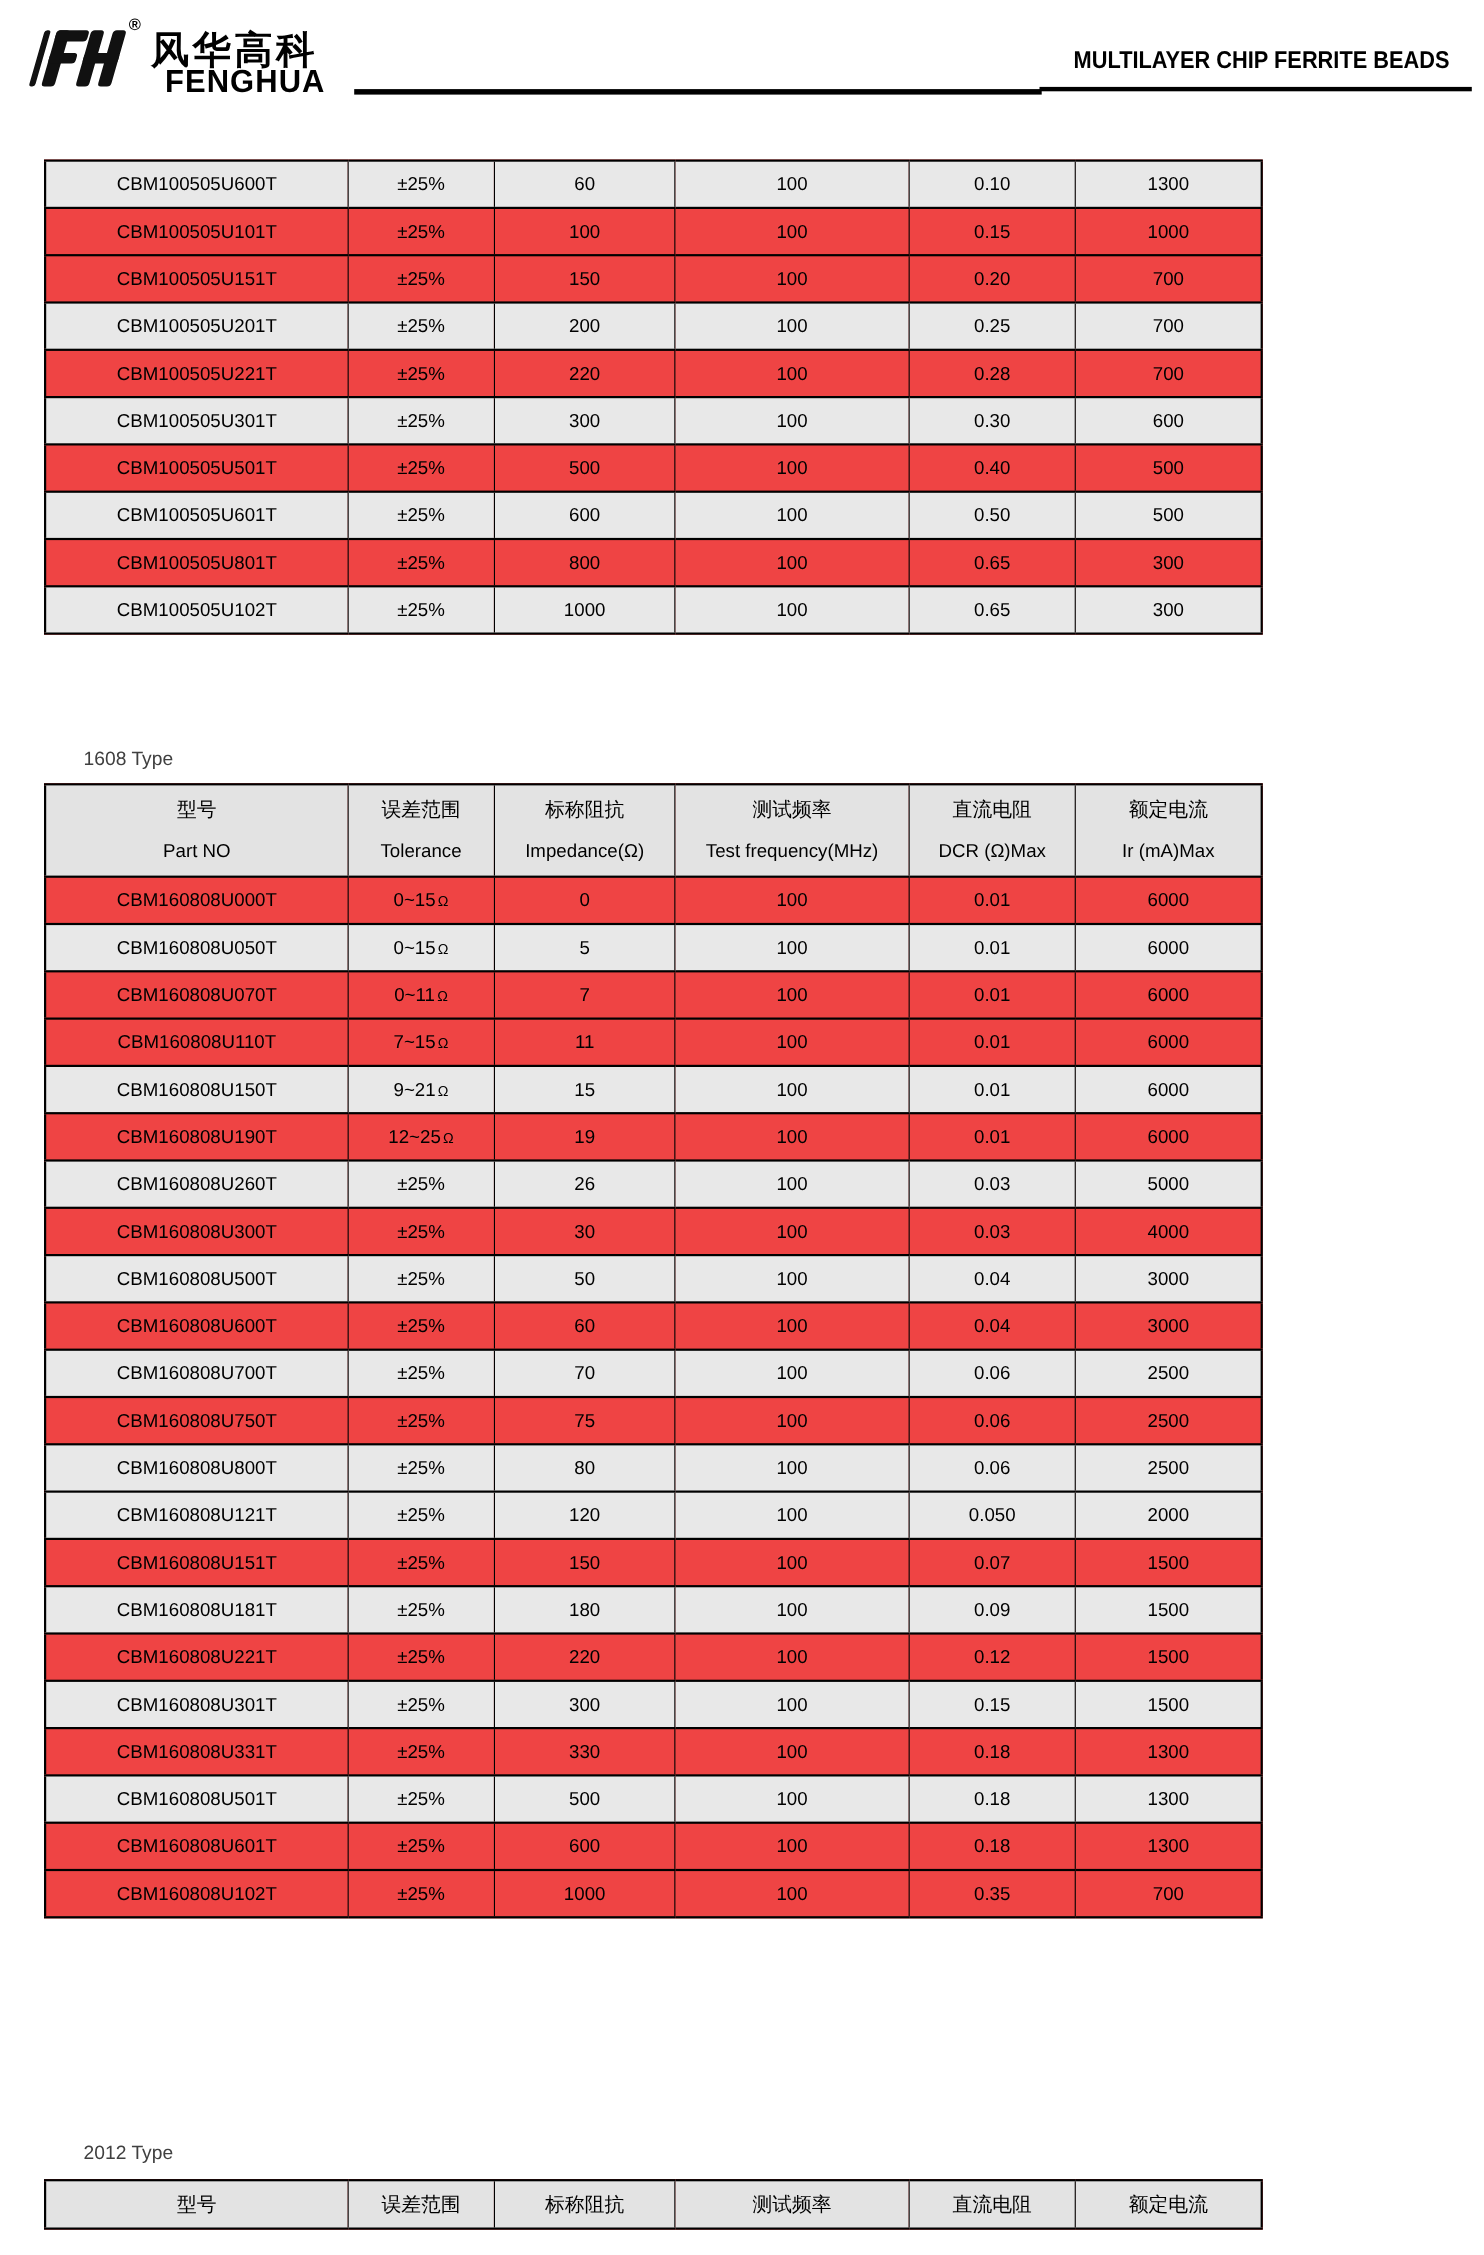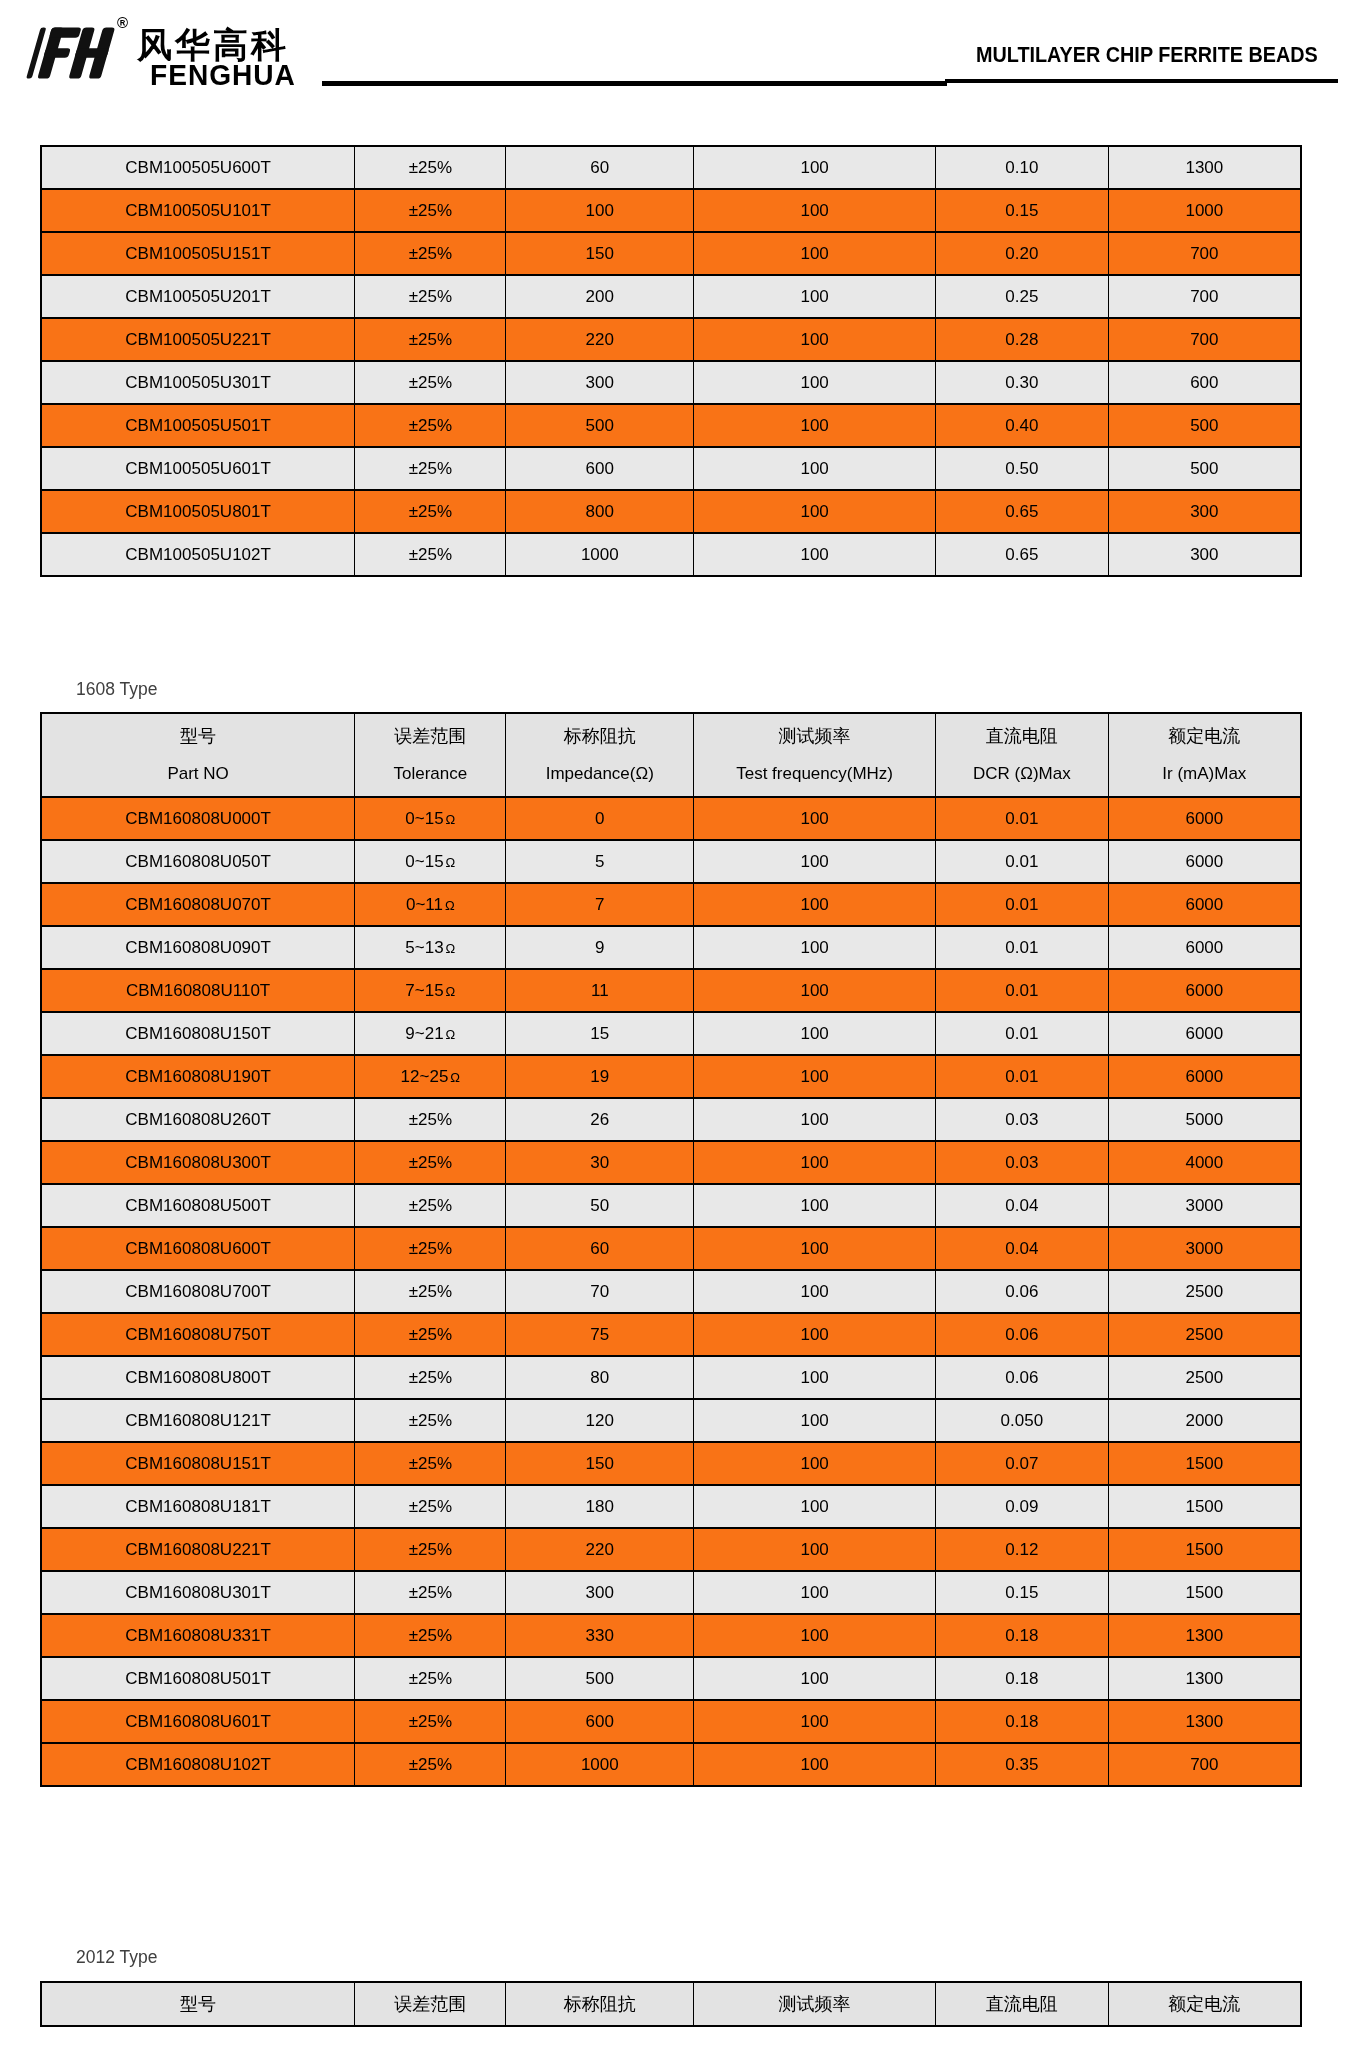--- a/index.html
+++ b/index.html
@@ -14,22 +14,22 @@
   .brand-en{position:absolute;left:150px;top:59px;font-size:29px;font-weight:bold;letter-spacing:1px;transform:scaleX(0.97);transform-origin:left center;white-space:nowrap;}
   .doc-title{position:absolute;right:31px;top:42px;font-size:22px;font-weight:bold;white-space:nowrap;transform:scaleX(0.9);transform-origin:right center;}
   .rule-left{position:absolute;left:322px;top:81px;width:625px;height:5px;background:#000;}
   .rule-right{position:absolute;left:945px;top:79px;width:393px;height:4px;background:#000;}
   
   .section-label{position:absolute;left:76px;font-size:17.5px;color:#404040;}
   #label-1608{top:679px;}
   #label-2012{top:1947px;}
   
   table.beads{
-    position:absolute;left:40px;width:1262px;
-    border-collapse:collapse;table-layout:fixed;background:#f97316;
+    position:absolute;left:40px;width:1108px;
+    border-collapse:collapse;table-layout:fixed;background:#ef4444;
     border:2.6px solid #000;
   }
   #table-1005{top:145px;}
   #table-1608{top:712px;}
   #table-2012{top:1981px;}
   table.beads col.c1{width:24.9%;}
   table.beads col.c2{width:12.0%;}
   table.beads col.c3{width:14.9%;}
   table.beads col.c4{width:19.2%;}
   table.beads col.c5{width:13.7%;}
@@ -216,28 +216,20 @@
         <td>6000</td>
       </tr>
       <tr>
         <td>CBM160808U070T</td>
         <td>0~11<span class="ohm">Ω</span></td>
         <td>7</td>
         <td>100</td>
         <td>0.01</td>
         <td>6000</td>
       </tr>
-      <tr class="shade">
-        <td>CBM160808U090T</td>
-        <td>5~13<span class="ohm">Ω</span></td>
-        <td>9</td>
-        <td>100</td>
-        <td>0.01</td>
-        <td>6000</td>
-      </tr>
       <tr>
         <td>CBM160808U110T</td>
         <td>7~15<span class="ohm">Ω</span></td>
         <td>11</td>
         <td>100</td>
         <td>0.01</td>
         <td>6000</td>
       </tr>
       <tr class="shade">
         <td>CBM160808U150T</td>

